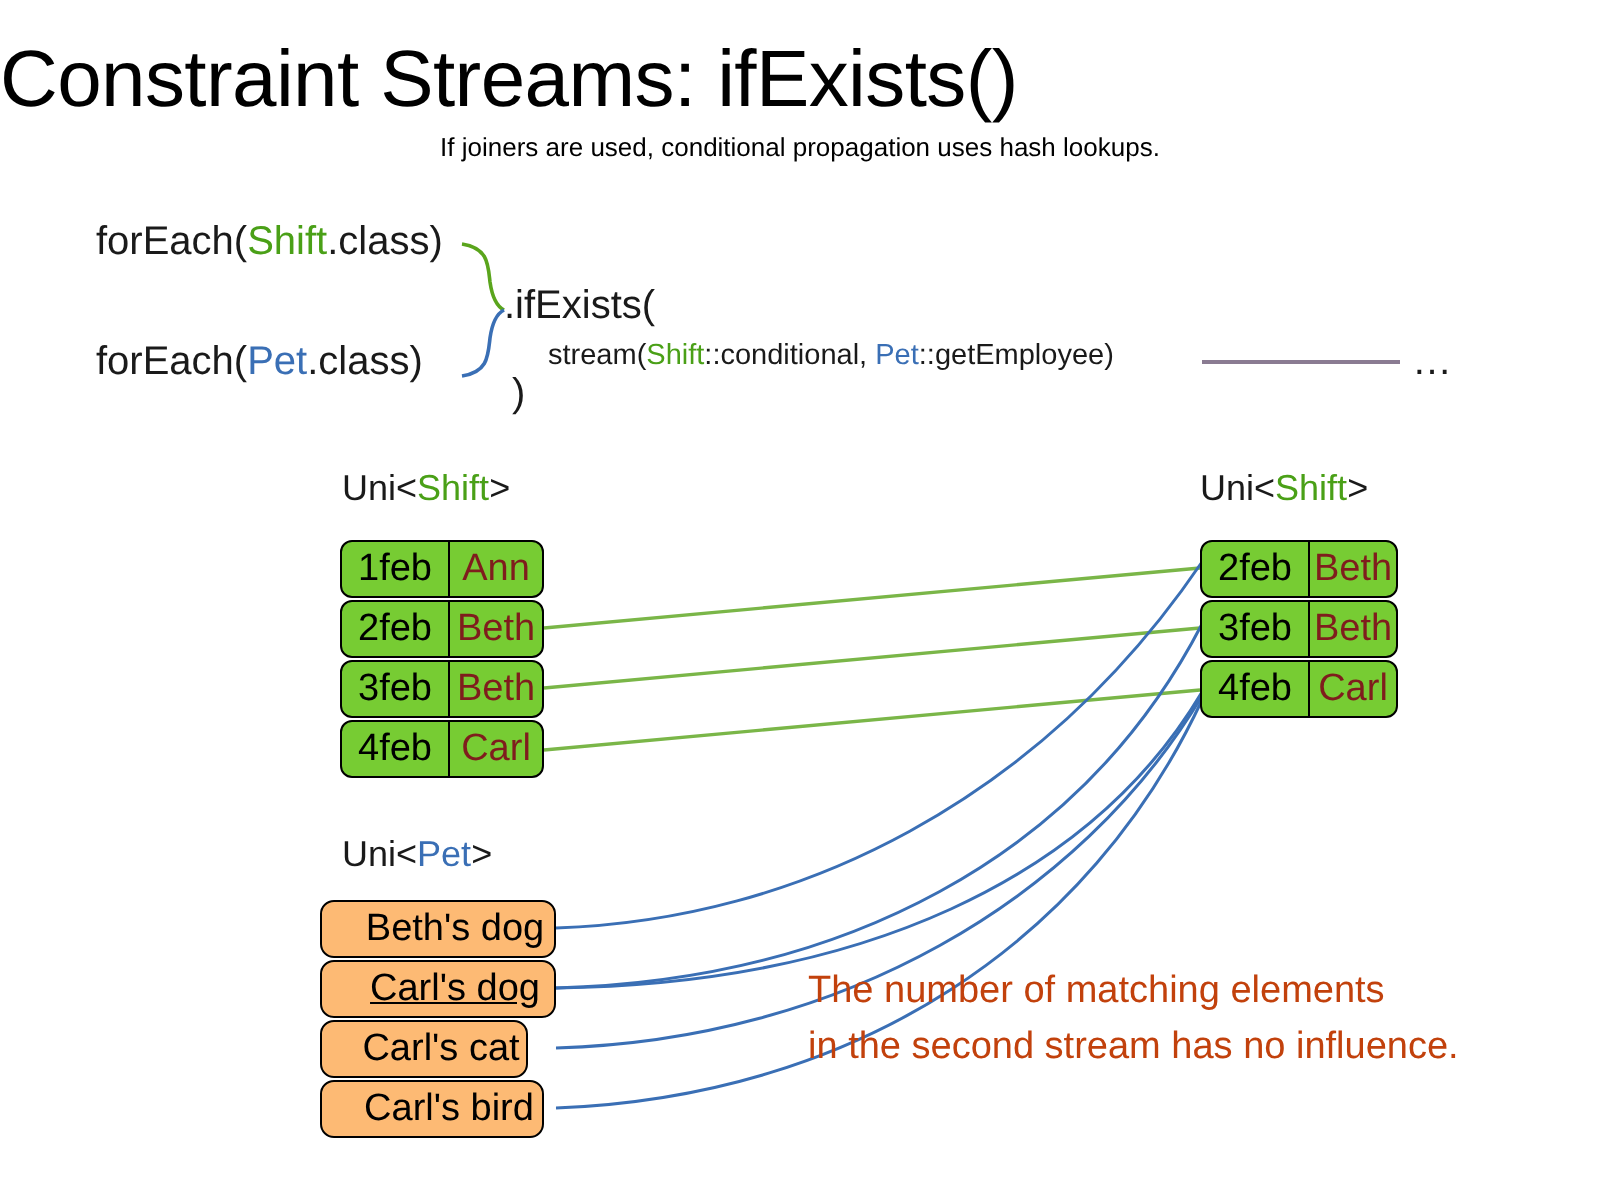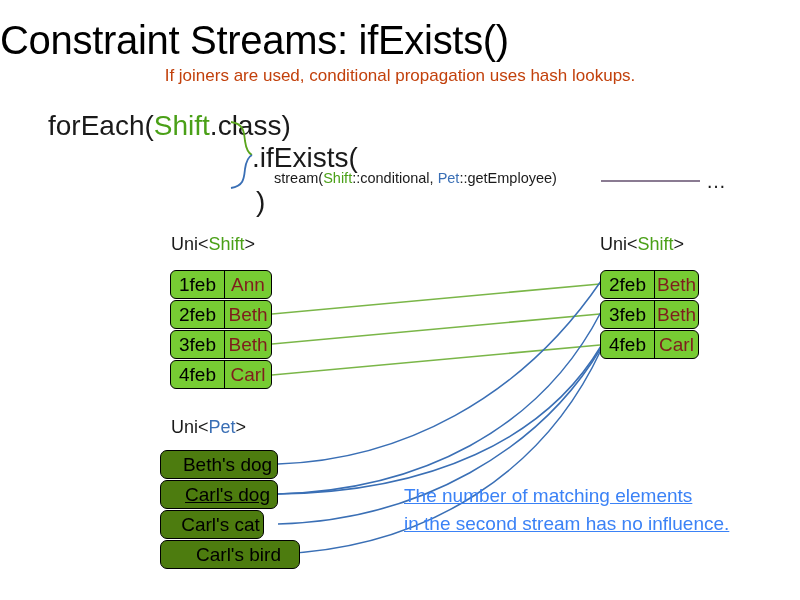--- a/index.html
+++ b/index.html
@@ -14,24 +14,24 @@
 
   .title {
     position: absolute; left: 0; top: 18px; width: 800px;
     text-align: left;
     font-size: 40px; color: #000000; font-weight: normal;
     letter-spacing: -0.3px;
   }
   .subtitle {
     position: absolute; left: 0; top: 66px; width: 800px;
     text-align: center;
-    font-size: 17px; color: #c2410c;
+    font-size: 13px; color: #000000;
   }
 
-  .code { position: absolute; font-size: 28px; color: #1a1a1a; white-space: nowrap; }
+  .code { position: absolute; font-size: 20px; color: #1a1a1a; white-space: nowrap; }
   .code-shift { color: #4aa017; }
   .code-pet  { color: #3a6fb5; }
 
   .fe1 { left: 48px;  top: 110px; }
   .fe2 { left: 48px;  top: 170px; }
   .ifex { left: 252px; top: 142px; }
   .closep { left: 256px; top: 186px; }
   .equal { left: 274px; top: 170px; font-size: 14.5px; }
 
   .hline {
@@ -68,44 +68,44 @@
     font-size: 19px; line-height: 1;
   }
   .tuple .cell.date { color: #000000; width: 54px; border-right: 1.6px solid #000000; }
   .tuple .cell.name { color: #7f1d1d; flex: 1; }
 
   .petbox {
     position: absolute;
     display: flex; align-items: center; justify-content: center;
     border: 1.6px solid #000000;
     border-radius: 7px;
-    background: #4d7c0f;
+    background: #fdba74;
     height: 29px;
     font-size: 19px; color: #000000;
     white-space: nowrap;
     padding-left: 17px;
   }
 
   .note {
     position: absolute; left: 404px; top: 482px;
-    font-size: 19px; color: #3b82f6; line-height: 1.45;
+    font-size: 19px; color: #c2410c; line-height: 1.45;
     white-space: nowrap;
-    text-decoration: underline;
   }
 </style>
 </head>
 <body>
 
 <div id="slide">
 
   <div class="title">Constraint Streams: ifExists()</div>
   <div class="subtitle">If joiners are used, conditional propagation uses hash lookups.</div>
 
   <div class="code fe1"><span>forEach(</span><span class="code-shift">Shift</span><span>.class)</span></div>
 
+  <div class="code fe2"><span>forEach(</span><span class="code-pet">Pet</span><span>.class)</span></div>
 
   <div class="code ifex">.ifExists(</div>
   <div class="code closep">)</div>
 
   <div class="code equal"><span>stream(</span><span class="code-shift">Shift</span><span>::conditional, </span><span class="code-pet">Pet</span><span>::getEmployee)</span></div>
 
   <div class="hline"></div>
   <div class="ellipsis">…</div>
 
   <svg class="overlay" viewBox="0 0 800 600">
@@ -162,20 +162,20 @@
     <span class="cell name">Beth</span>
   </div>
   <div class="tuple" style="left:600px; top:330px; width:99px;">
     <span class="cell date">4feb</span>
     <span class="cell name">Carl</span>
   </div>
 
   <div class="petbox" style="left:160px; top:450px; width:118px;">Beth's dog</div>
   <div class="petbox" style="left:160px; top:480px; width:118px;text-decoration:underline;">Carl's dog</div>
   <div class="petbox" style="left:160px; top:510px; width:104px;">Carl's cat</div>
-  <div class="petbox" style="left:160px; top:540px; width:140px;">Carl's bird</div>
+  <div class="petbox" style="left:160px; top:540px; width:112px;">Carl's bird</div>
 
   <div class="note">
     <div>The number of matching elements</div>
     <div>in the second stream has no influence.</div>
   </div>
 
 </div>
 
 </body></html>

